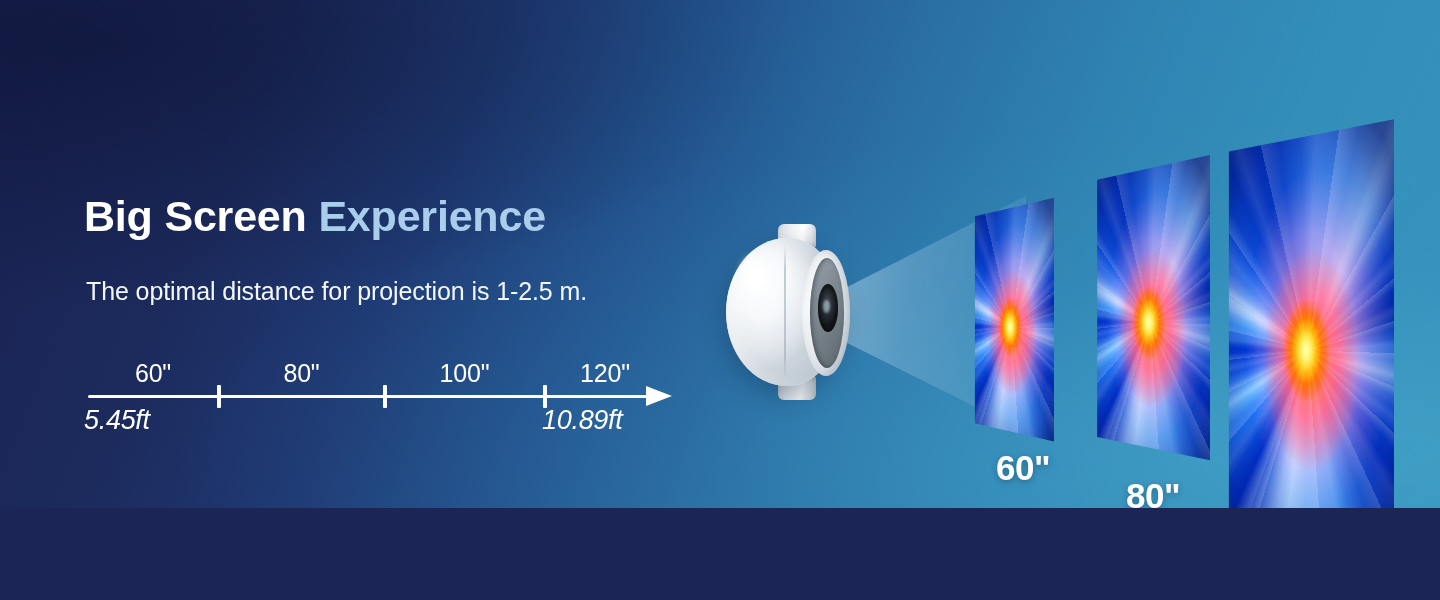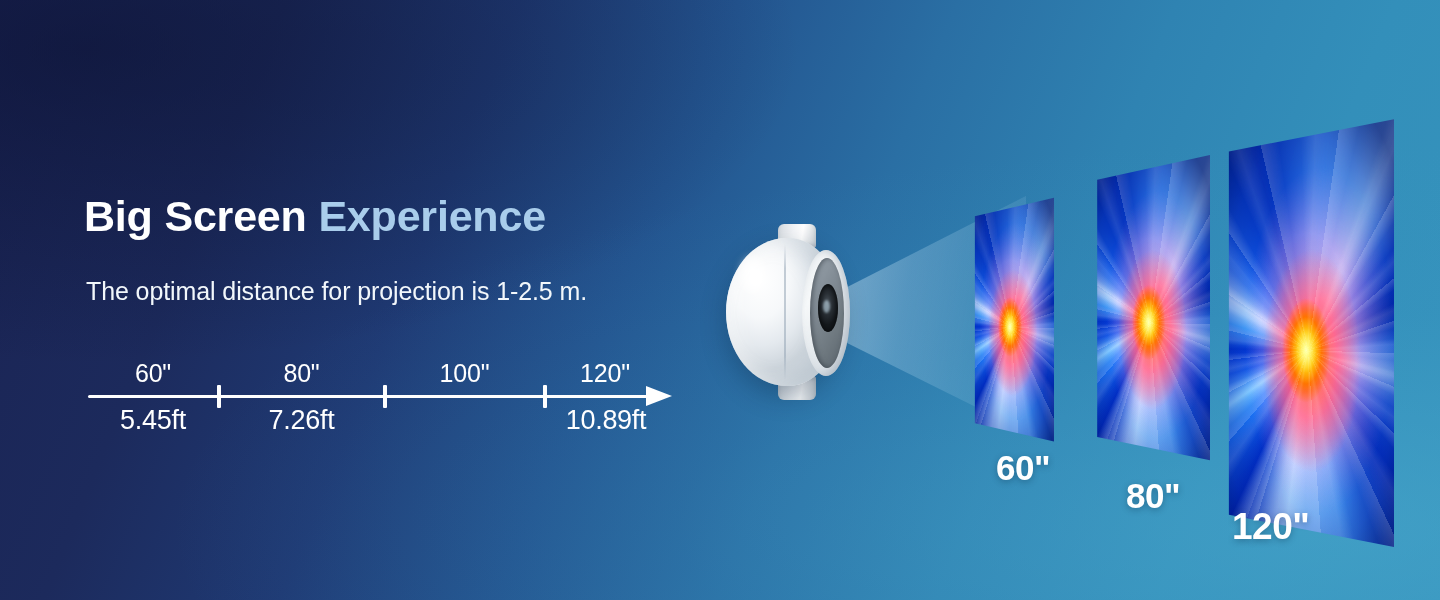--- a/index.html
+++ b/index.html
@@ -2,21 +2,21 @@
 <html><head>
 <meta charset="utf-8">
 <style>
   html,body{margin:0;padding:0;}
   body{
     width:1440px;height:600px;overflow:hidden;
     font-family:"Liberation Sans", sans-serif;
     background:#1b2656;
   }
   #stage{
-    position:relative;width:1440px;height:600px;overflow:hidden;
+    position:relative;width:1440px;height:508px;overflow:hidden;
     background:
       linear-gradient(112deg,
         #1a2353 0%,
         #1c2a5c 17%,
         #1f3a74 31%,
         #23548f 44%,
         #2a6fa4 57%,
         #2f83b2 70%,
         #338fba 83%,
         #3694bd 100%);
@@ -58,21 +58,21 @@
     border-top:10px solid transparent;border-bottom:10px solid transparent;
     border-left:26px solid #ffffff;
   }
   .tick{position:absolute;top:30px;width:4px;height:23px;background:#ffffff;border-radius:1px;}
   .seg-top{
     position:absolute;top:4px;font-size:25px;font-weight:500;color:#ffffff;
     text-align:center;white-space:nowrap;letter-spacing:-.2px;
   }
   .seg-bot{
     position:absolute;top:50px;font-size:27px;font-weight:500;color:#ffffff;
-    text-align:center;white-space:nowrap;letter-spacing:-.3px;
+    white-space:nowrap;letter-spacing:-.3px;font-style:italic;
   }
 
   
   .beam{
     position:absolute;left:836px;top:196px;width:190px;height:236px;
     clip-path:polygon(0% 41%, 100% 0%, 100% 100%, 0% 60%);
     background:linear-gradient(100deg, rgba(206,232,245,.50) 0%, rgba(178,216,238,.30) 38%, rgba(160,206,232,.17) 75%, rgba(150,200,228,.10) 100%);
     filter:blur(.4px);
   }
 
@@ -198,21 +198,20 @@
     <div class="axis-arrow"></div>
 
     <div class="tick" style="left:133px;"></div>
     <div class="tick" style="left:299px;"></div>
     <div class="tick" style="left:459px;"></div>
 
     <div class="seg-top" style="left:4px;width:130px;">60"</div>
     <div class="seg-bot" style="left:0px;width:138px;">5.45ft</div>
 
     <div class="seg-top" style="left:136px;width:163px;">80"</div>
-    <div class="seg-bot" style="left:136px;width:163px;">7.26ft</div>
 
     <div class="seg-top" style="left:302px;width:157px;">100"</div>
 
     <div class="seg-top" style="left:462px;width:118px;">120"</div>
     <div class="seg-bot" style="left:458px;width:128px;">10.89ft</div>
   </div>
 
   <div class="beam"></div>
 
   <div class="proj">

